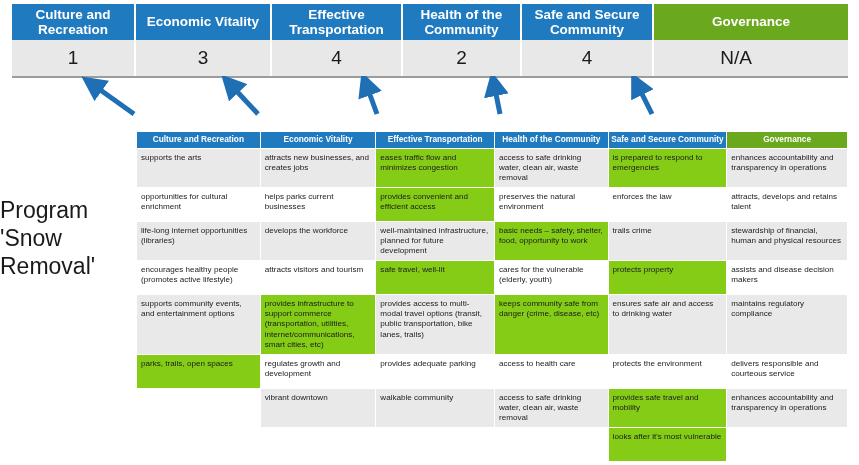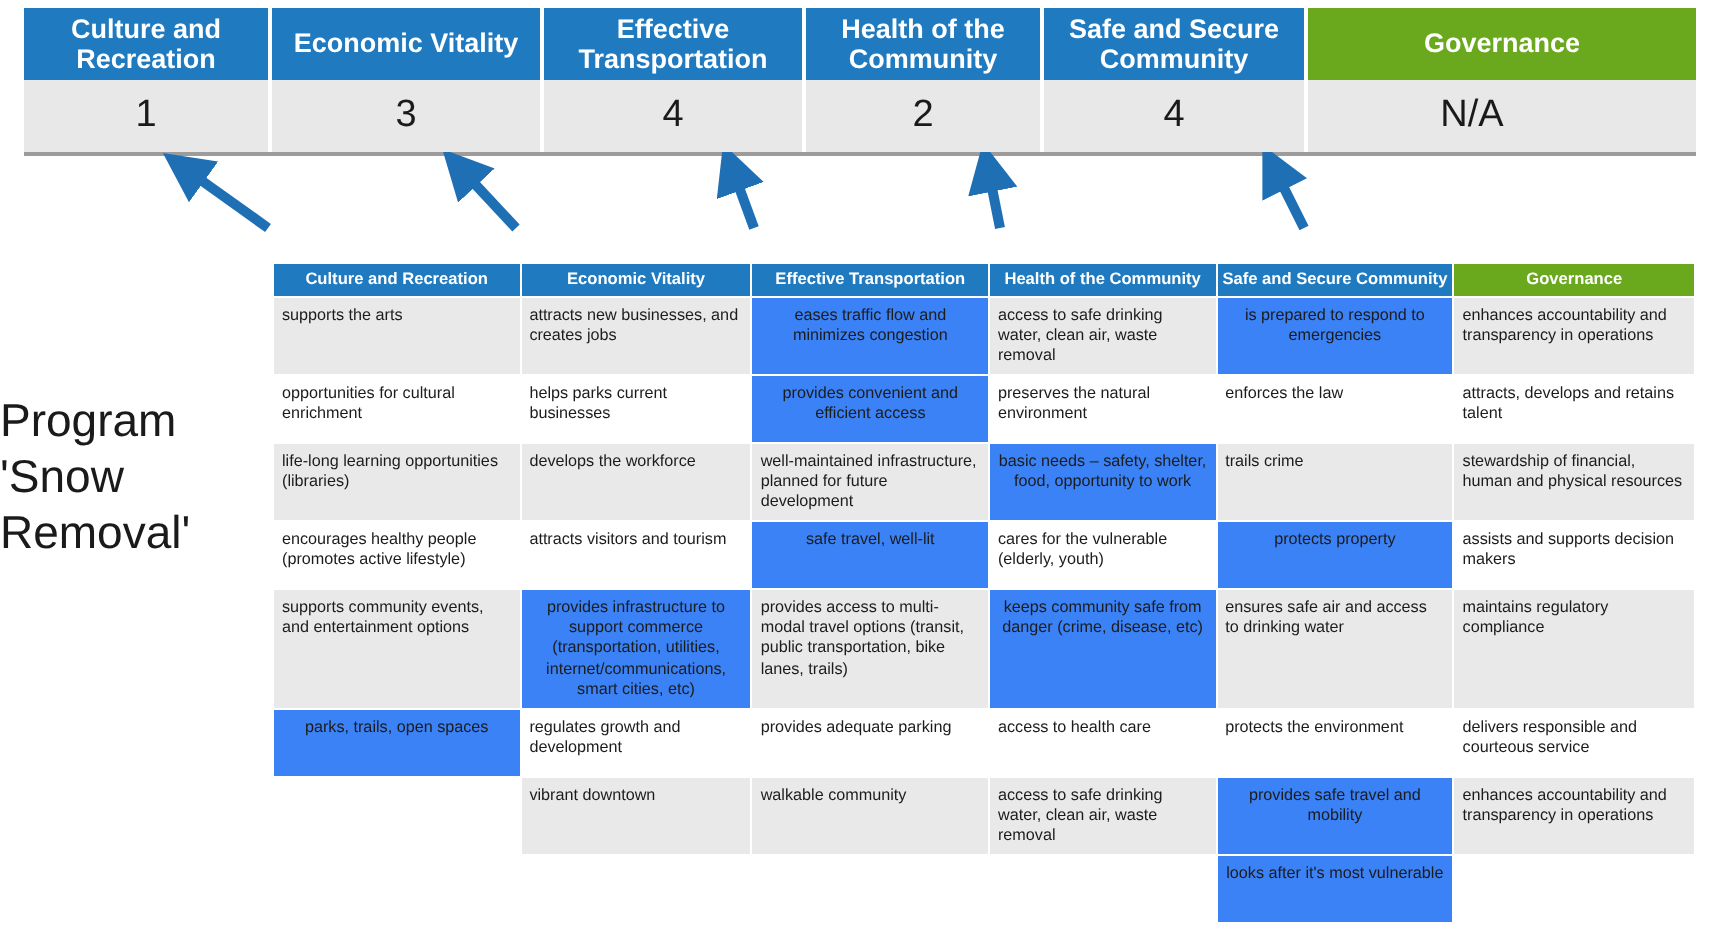--- a/index.html
+++ b/index.html
@@ -108,21 +108,21 @@
     font-size: 8.1px;
     color: #1c1c1c;
     vertical-align: top;
     padding: 4px 4px;
     line-height: 1.25;
     border: 1px solid #ffffff;
     height: 34px;
     box-sizing: border-box;
   }
   .cell-plain { background: #e9e9e9; }
-  .cell-hl { background: #3b82f6; text-align: center; }
+  .cell-hl { background: #84cc16; }
   .cell-empty { background: #ffffff; border: 1px solid #ffffff; }
   tr.row-white td.cell-plain { background: #ffffff; }
 </style>
 </head>
 <body>
 
 <div id="top-band">
     <div class="top-cell top-blue" style="width: 124px;">Culture and Recreation</div>
     <div class="top-cell top-blue" style="width: 136px;">Economic Vitality</div>
     <div class="top-cell top-blue" style="width: 131px;">Effective Transportation</div>
@@ -185,34 +185,34 @@
       </tr>
       <tr class="row-white">
         <td class="cell-plain">opportunities for cultural enrichment</td>
         <td class="cell-plain">helps parks current businesses</td>
         <td class="cell-hl">provides convenient and efficient access</td>
         <td class="cell-plain">preserves the natural environment</td>
         <td class="cell-plain">enforces the law</td>
         <td class="cell-plain">attracts, develops and retains talent</td>
       </tr>
       <tr>
-        <td class="cell-plain">life-long learning opportunities (libraries)</td>
+        <td class="cell-plain">life-long internet opportunities (libraries)</td>
         <td class="cell-plain">develops the workforce</td>
         <td class="cell-plain">well-maintained infrastructure, planned for future development</td>
         <td class="cell-hl">basic needs – safety, shelter, food, opportunity to work</td>
         <td class="cell-plain">trails crime</td>
         <td class="cell-plain">stewardship of financial, human and physical resources</td>
       </tr>
       <tr class="row-white">
         <td class="cell-plain">encourages healthy people (promotes active lifestyle)</td>
         <td class="cell-plain">attracts visitors and tourism</td>
         <td class="cell-hl">safe travel, well-lit</td>
         <td class="cell-plain">cares for the vulnerable (elderly, youth)</td>
         <td class="cell-hl">protects property</td>
-        <td class="cell-plain">assists and supports decision makers</td>
+        <td class="cell-plain">assists and disease decision makers</td>
       </tr>
       <tr>
         <td class="cell-plain">supports community events, and entertainment options</td>
         <td class="cell-hl">provides infrastructure to support commerce (transportation, utilities, internet/communications, smart cities, etc)</td>
         <td class="cell-plain">provides access to multi-modal travel options (transit, public transportation, bike lanes, trails)</td>
         <td class="cell-hl">keeps community safe from danger (crime, disease, etc)</td>
         <td class="cell-plain">ensures safe air and access to drinking water</td>
         <td class="cell-plain">maintains regulatory compliance</td>
       </tr>
       <tr class="row-white">

